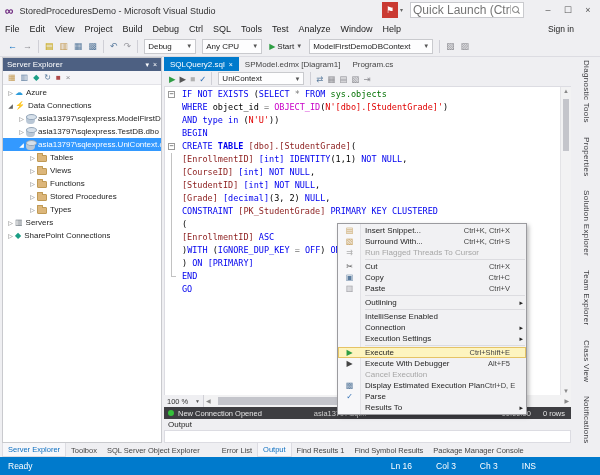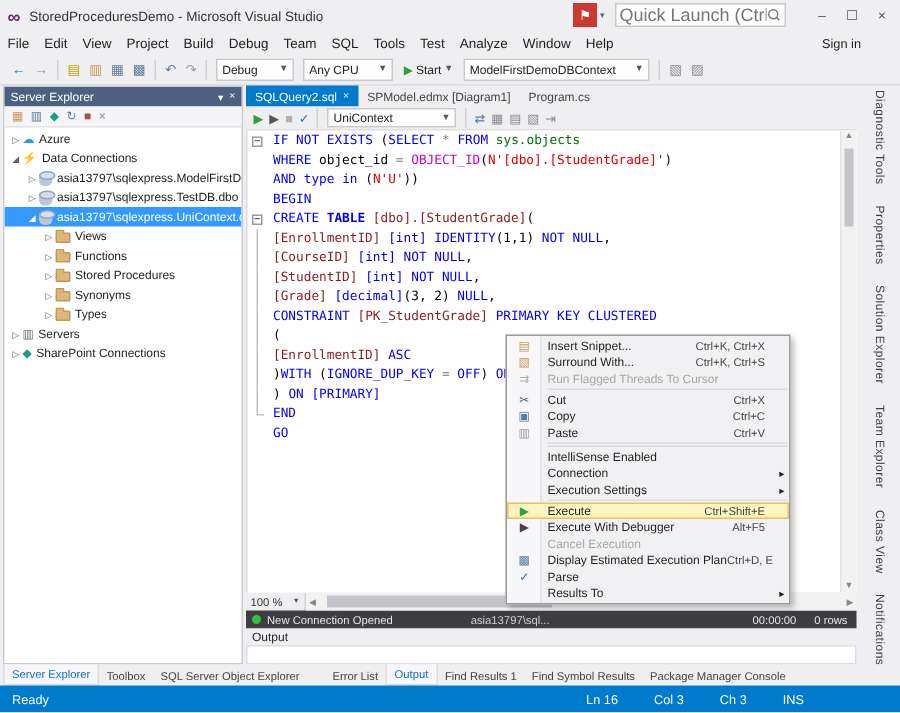--- a/index.html
+++ b/index.html
@@ -139,21 +139,21 @@
   </div>
 
   <div id="menubar">
     <span id="menu-items">
         <span class="menu-item">File</span>
         <span class="menu-item">Edit</span>
         <span class="menu-item">View</span>
         <span class="menu-item">Project</span>
         <span class="menu-item">Build</span>
         <span class="menu-item">Debug</span>
-        <span class="menu-item">Team</span>
+        <span class="menu-item">Ctrl</span>
         <span class="menu-item">SQL</span>
         <span class="menu-item">Tools</span>
         <span class="menu-item">Test</span>
         <span class="menu-item">Analyze</span>
         <span class="menu-item">Window</span>
         <span class="menu-item">Help</span>
       </span>
     <span class="signin">Sign in</span>
   </div>
 
@@ -233,36 +233,36 @@
           <span class="tree-label">asia13797\sqlexpress.TestDB.dbo</span>
         </div>
         <div class="tree-row selected" style="padding-left: 14px;">
           <span class="tree-arrow">◢</span>
           <span class="tree-ico ti-db"></span>
           <span class="tree-label">asia13797\sqlexpress.UniContext.dbo</span>
         </div>
         <div class="tree-row" style="padding-left: 25px;">
           <span class="tree-arrow">▷</span>
           <span class="tree-ico ti-folder"></span>
+          <span class="tree-label">Tables</span>
+        </div>
+        <div class="tree-row" style="padding-left: 25px;">
+          <span class="tree-arrow">▷</span>
+          <span class="tree-ico ti-folder"></span>
           <span class="tree-label">Views</span>
         </div>
         <div class="tree-row" style="padding-left: 25px;">
           <span class="tree-arrow">▷</span>
           <span class="tree-ico ti-folder"></span>
           <span class="tree-label">Functions</span>
         </div>
         <div class="tree-row" style="padding-left: 25px;">
           <span class="tree-arrow">▷</span>
           <span class="tree-ico ti-folder"></span>
           <span class="tree-label">Stored Procedures</span>
-        </div>
-        <div class="tree-row" style="padding-left: 25px;">
-          <span class="tree-arrow">▷</span>
-          <span class="tree-ico ti-folder"></span>
-          <span class="tree-label">Synonyms</span>
         </div>
         <div class="tree-row" style="padding-left: 25px;">
           <span class="tree-arrow">▷</span>
           <span class="tree-ico ti-folder"></span>
           <span class="tree-label">Types</span>
         </div>
         <div class="tree-row" style="padding-left: 3px;">
           <span class="tree-arrow">▷</span>
           <span class="tree-ico ti-glyph" style="color: rgb(106, 115, 123);">▥</span>
           <span class="tree-label">Servers</span>
@@ -423,20 +423,24 @@
           <span class="cm-ico" style="color: rgb(91, 124, 158);">▣</span>
           <span class="cm-label">Copy</span>
           <span class="cm-sc">Ctrl+C</span>
         </div>
         <div class="cm-item">
           <span class="cm-ico" style="color: rgb(154, 154, 160);">▥</span>
           <span class="cm-label">Paste</span>
           <span class="cm-sc">Ctrl+V</span>
         </div>
         <div class="cm-sep"></div>
+        <div class="cm-item">
+          <span class="cm-label">Outlining</span>
+          <span class="cm-sub">▸</span>
+        </div>
         <div class="cm-sep"></div>
         <div class="cm-item">
           <span class="cm-label">IntelliSense Enabled</span>
         </div>
         <div class="cm-item">
           <span class="cm-label">Connection</span>
           <span class="cm-sub">▸</span>
         </div>
         <div class="cm-item">
           <span class="cm-label">Execution Settings</span>

